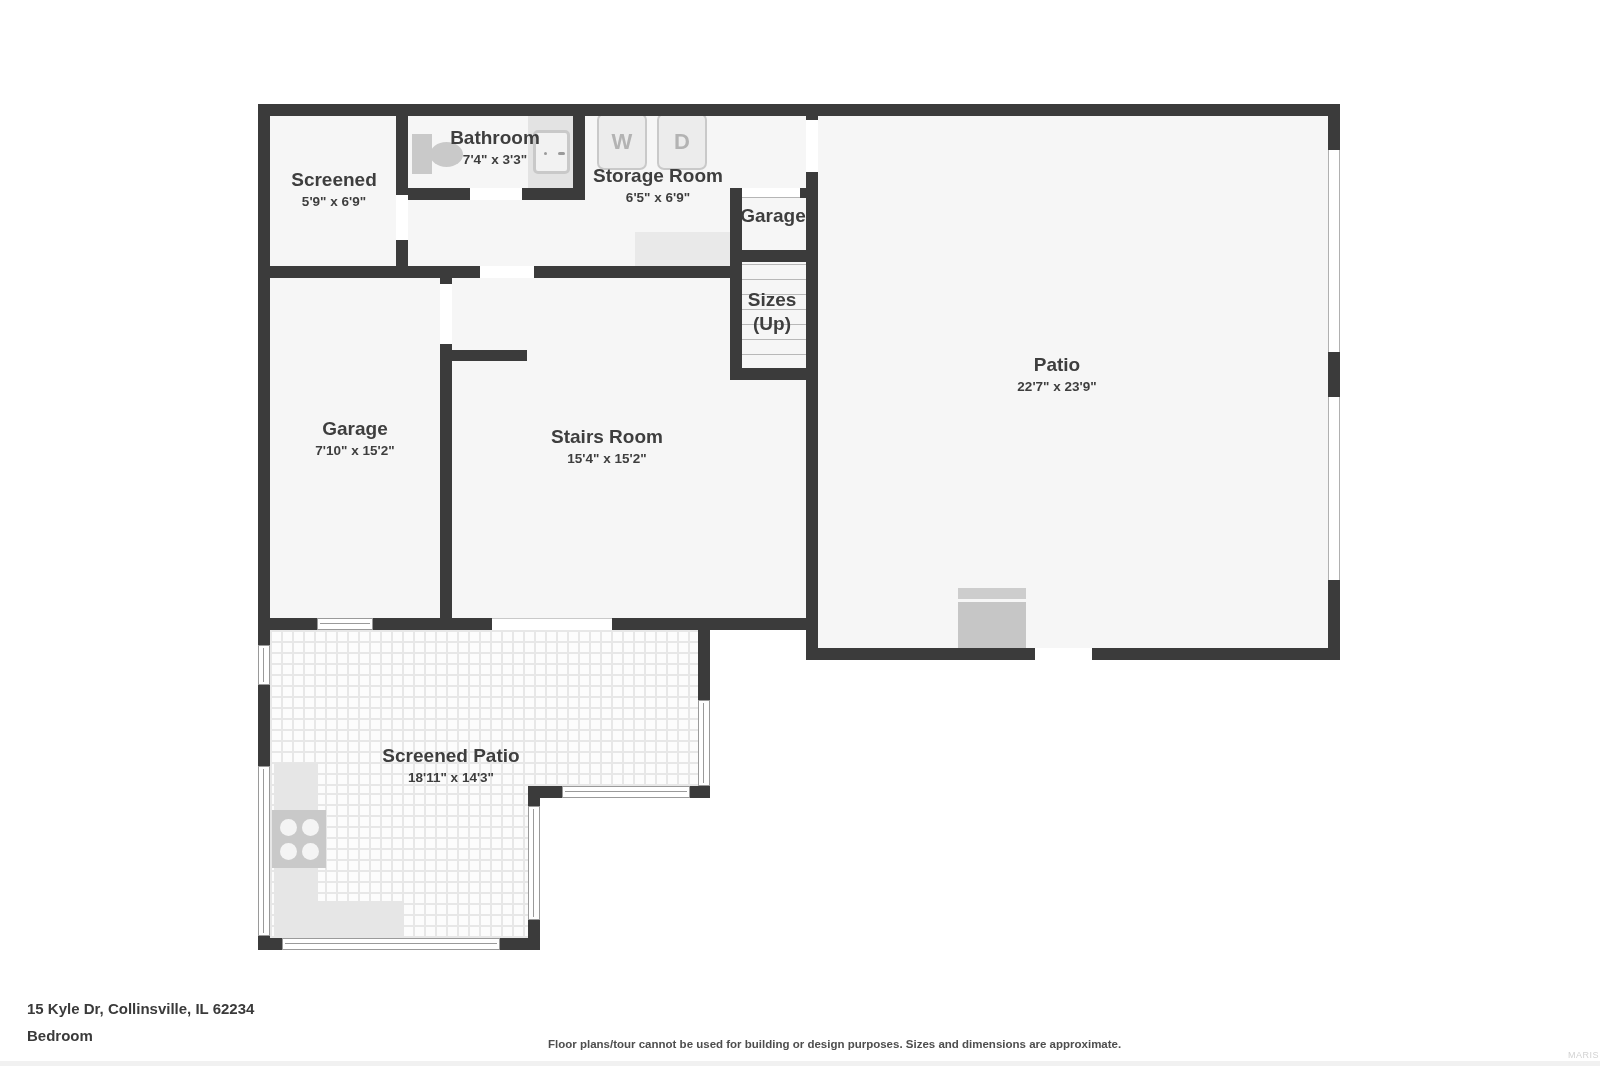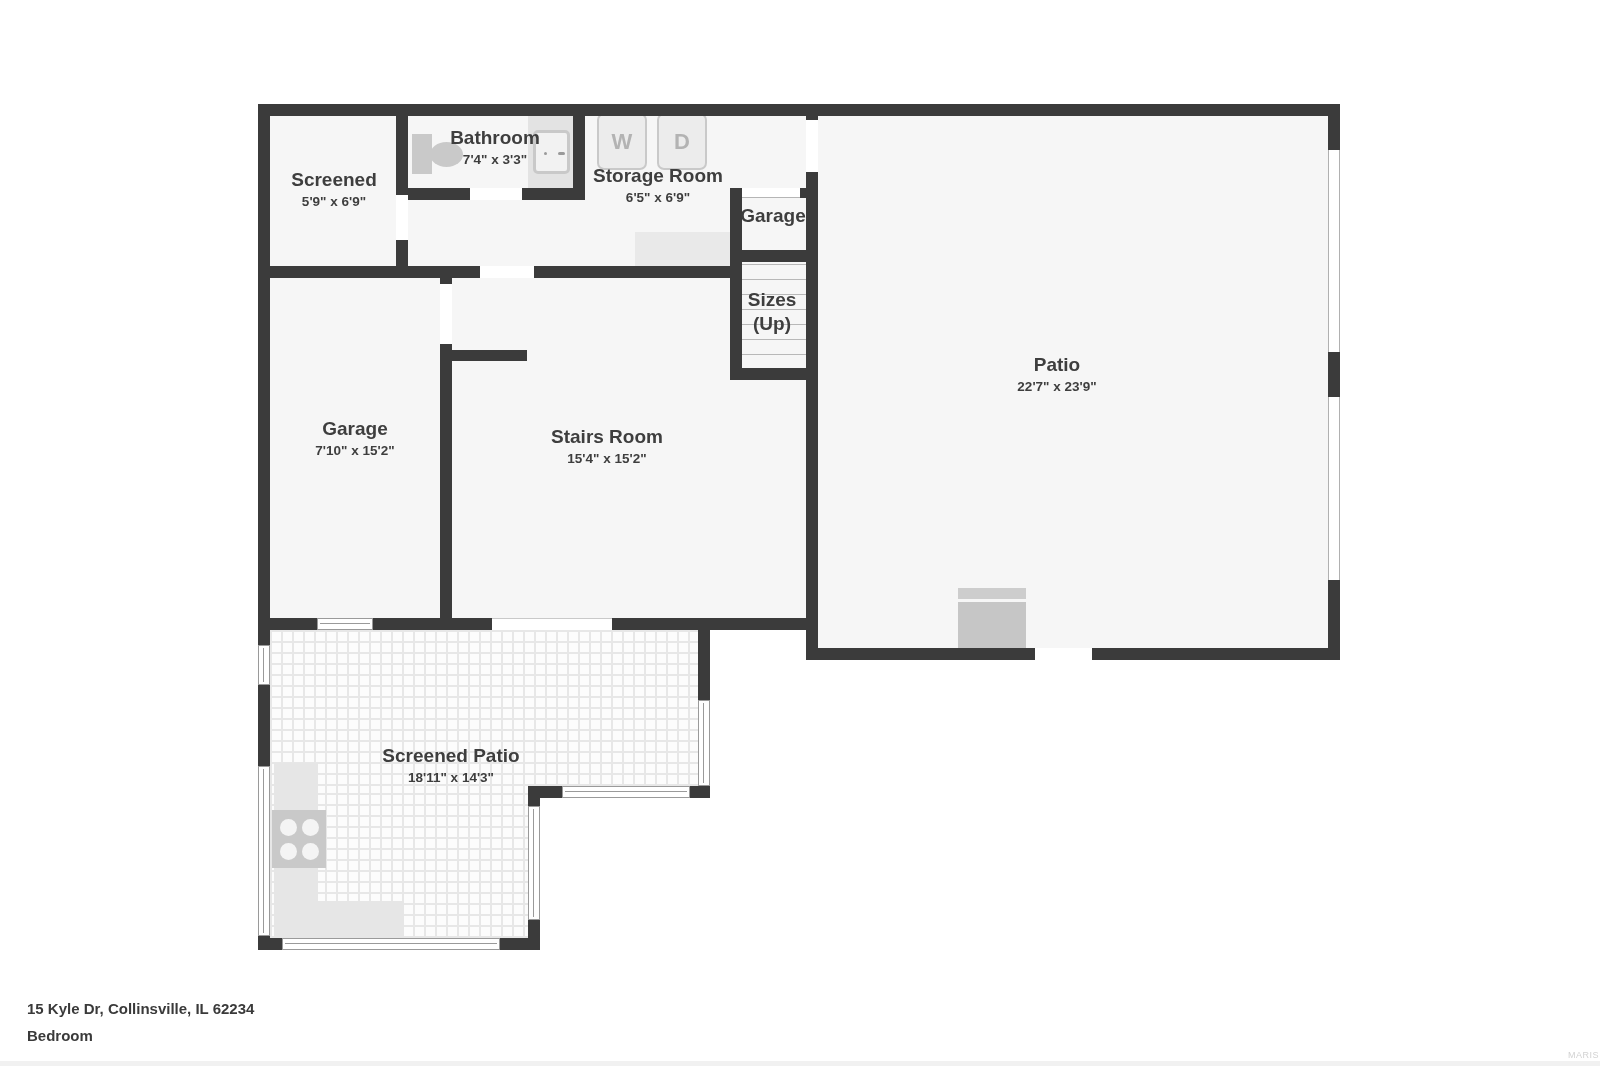--- a/index.html
+++ b/index.html
@@ -155,16 +155,17 @@
     <div class="nm">Stairs Room</div>
     <div class="dm">15'4" x 15'2"</div>
   </div>
   <div class="lbl" style="left:451px;top:744px">
     <div class="nm">Screened Patio</div>
     <div class="dm">18'11" x 14'3"</div>
   </div>
 
   <div class="foot" style="left:27px;top:1000px;font-size:15px">15 Kyle Dr, Collinsville, IL 62234</div>
   <div class="foot" style="left:27px;top:1027px;font-size:15px">Bedroom</div>
+  <div class="foot" style="left:548px;top:1038px;font-size:11.5px;color:#4e4e4e">Floor plans/tour cannot be used for building or design purposes. Sizes and dimensions are approximate.</div>
   <div style="position:absolute;left:1568px;top:1050px;font-size:9px;color:#d2d2d2;letter-spacing:.5px">MARIS</div>
   <div style="position:absolute;left:0;top:1061px;width:1600px;height:5px;background:#f1f1f1"></div>
 
 </div>
 
 </body></html>

